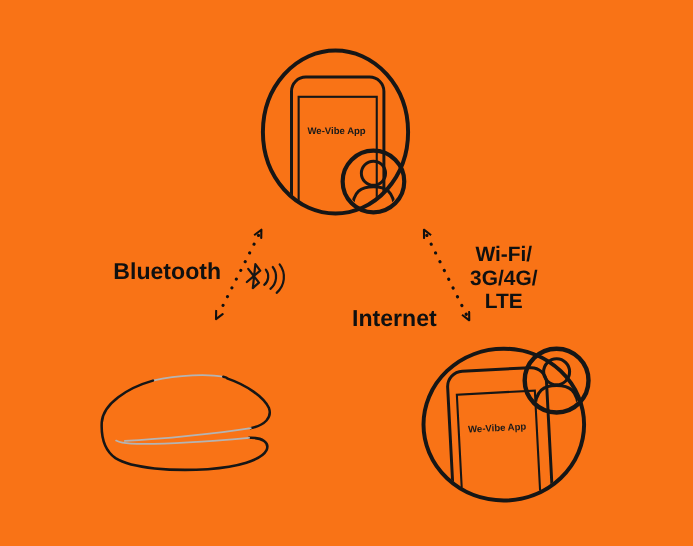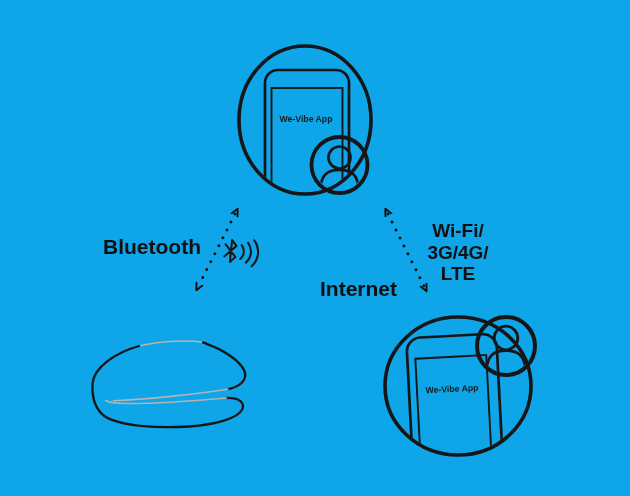--- a/index.html
+++ b/index.html
@@ -1,16 +1,16 @@
 <!DOCTYPE html>
 <html><head>
 <meta charset="utf-8">
 <style>
   html,body{margin:0;padding:0;background:#ffffff;}
-  .stage{position:relative;width:630px;height:496px;background:#0ea5e9;overflow:hidden;}
+  .stage{position:relative;width:630px;height:496px;background:#f97316;overflow:hidden;}
   svg{display:block;}
   svg text{font-family:"Liberation Sans", sans-serif;}
   .big-label{font-weight:700;font-size:21px;fill:#101010;}
   .wifi-label{font-weight:700;font-size:19px;fill:#101010;text-anchor:middle;}
   .app-label{font-weight:700;font-size:8.7px;fill:#1a1a1a;text-anchor:middle;}
   .ln{fill:none;stroke:#161616;}
   .ln-light{fill:none;stroke:#b4b4b4;}
   .dotline{fill:none;stroke:#101010;stroke-width:2.8;stroke-linecap:round;stroke-dasharray:0.1 8.8;}
 </style>
 </head>

